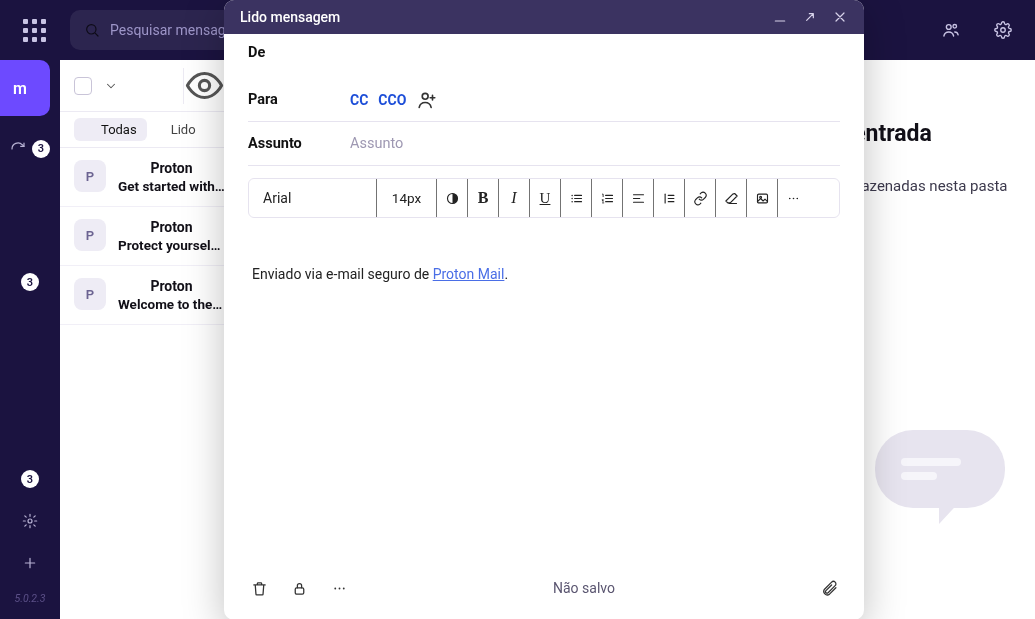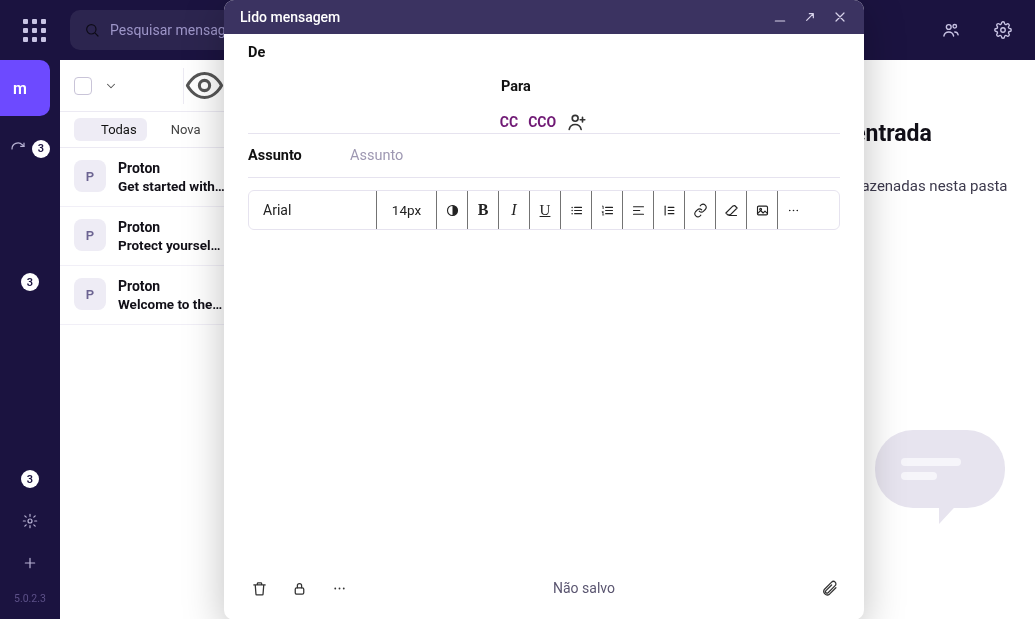--- a/index.html
+++ b/index.html
@@ -22,36 +22,36 @@
   
   .body { flex:1; display:flex; min-height:0; }
 
   
   .sidebar { width:60px; background:#1b1340; display:flex; flex-direction:column; align-items:center; padding-top:8px; gap:16px; position:relative; }
   .compose-btn{ position:absolute; top:0; left:-10px; width:60px; height:56px; background:#6d4aff; border-radius:0 10px 10px 0; display:flex; align-items:center; justify-content:center; color:#fff; font-size:16px; font-weight:600;}
   .sb-item{ width:40px;height:28px;display:flex;align-items:center;justify-content:center;gap:6px;color:#c9c4e4; position:relative; cursor:pointer;}
   .sb-item svg{width:16px;height:16px;opacity:.9;}
   .badge{ min-width:18px;height:18px;padding:0 5px;background:#fff;color:#1b1340;border-radius:9px;font-size:11px;font-weight:600;display:flex;align-items:center;justify-content:center;}
   .sb-divider{height:24px;}
-  .sb-bottom{margin-top:auto; margin-bottom:8px; display:flex; flex-direction:column; align-items:flex-end; gap:18px;}
+  .sb-bottom{margin-top:auto; margin-bottom:8px; display:flex; flex-direction:column; align-items:flex-end; gap:18px;font-style:italic;}
   .version{color:#5c5088;font-size:10.5px;margin-bottom:6px;}
 
   
   .list-panel{ width:180px; border-right:1px solid #e7e5f1; display:flex; flex-direction:column; background:#fff;}
   .list-toolbar{ height:52px; display:flex; align-items:center; padding:0 14px; gap:12px; border-bottom:1px solid #eceaf3;}
   .chk{ width:18px;height:18px;border:1.5px solid #c9c4d8;border-radius:4px;background:#fff;}
   .caret{ width:14px;height:14px;color:#555;}
   .eye-cell{ margin-left:auto; width:42px;height:36px;border-left:1px solid #eceaf3;display:flex;align-items:center;justify-content:center;color:#555;}
   .tabs-row{ height:36px; display:flex; align-items:center; gap:14px; padding:0 14px; border-bottom:1px solid #eceaf3; font-size:13px; color:#444;}
   .tab{ padding:4px 10px; border-radius:6px; cursor:pointer;}
   .tab.active{ background:#eeecf5; color:#111;padding-left:27px;}
   .emails{ flex:1; overflow:hidden;}
   .email{ display:flex; gap:12px; padding:12px 14px; border-bottom:1px solid #f1eff7; cursor:pointer;}
   .avatar{ width:32px;height:32px;border-radius:8px;background:#eeecf5;color:#6b6391;display:flex;align-items:center;justify-content:center;font-size:13px;font-weight:600; flex-shrink:0;}
-  .email-texts{ overflow:hidden;}
+  .email-texts{ overflow:hidden;text-align:center;}
   .sender{ font-size:14px; font-weight:700; color:#121018; margin-bottom:2px; white-space:nowrap; overflow:hidden; text-overflow:ellipsis;}
   .subject{ font-size:13.5px; font-weight:700; color:#121018; white-space:nowrap; overflow:hidden; text-overflow:ellipsis;}
 
   
   .main{ flex:1; position:relative; background:#fff; overflow:hidden; }
   .main-inner{ position:absolute; top:0; right:0; width:200px; padding:60px 18px 0 0; text-align:left;}
   .main-title{ font-size:23px; font-weight:700; color:#121018; white-space:nowrap;}
   .main-sub{ margin-top:30px; font-size:15px; color:#3d3a4d; white-space:nowrap;}
   .bubble-illus{ position:absolute; right:20px; top:370px; width:140px; height:120px;}
   .bubble-illus .b1{ position:absolute; left:0; top:0; width:130px; height:78px; background:#e7e4ef; border-radius:38px;}
@@ -65,23 +65,23 @@
   .cmp-header{ height:34px; background:#3b3361; color:#fff; display:flex; align-items:center; padding:0 16px; gap:14px;}
   .cmp-title{ font-size:14px; font-weight:500; flex:1;}
   .cmp-hicon{ width:16px;height:16px; cursor:pointer; color:#d7d2ea; display:flex;align-items:center;justify-content:center;}
   .cmp-body{ flex:1; display:flex; flex-direction:column; padding:0 24px;}
 
   .field-row{ display:flex; align-items:center; gap:16px; border-bottom:1px solid #e6e3ef; min-height:44px;}
   .field-row.from{ border-bottom:none; padding-top:3px; padding-bottom:10px;}
   .field-label{ width:86px; font-size:14.5px; font-weight:700; color:#111;}
   .field-input{ flex:1; border:none; outline:none; font-size:14.5px; color:#333; padding:12px 0;}
   .field-input::placeholder{ color:#9e98b2;}
-  .row-indent{ margin-left:102px;flex-direction:column; }
+  .row-indent{ margin-left:102px; }
   .cc-area{ display:flex; align-items:center; gap:10px;}
-  .cc-link{ color:#701a75; font-weight:700; font-size:14px; cursor:pointer;}
+  .cc-link{ color:#1d4ed8; font-weight:700; font-size:14px; cursor:pointer;}
   .contact-icon{ width:22px;height:22px;color:#333;cursor:pointer;display:flex;align-items:center;justify-content:center;}
 
   
   .fmt-bar{ margin-top:12px; height:40px; border:1px solid #e6e3ef; border-radius:6px; display:flex; align-items:center;}
   .fmt-cell{ height:100%; display:flex; align-items:center; justify-content:center; border-right:1px solid #737373; color:#222;}
   .fmt-cell:last-child{ border-right:none;}
   .fmt-cell.font{ flex:0 0 128px; padding:0 14px; justify-content:flex-start; font-size:14px;}
   .fmt-cell.size{ flex:0 0 60px; font-size:13.5px;}
   .fmt-cell.icon{ flex:0 0 31px; cursor:pointer;}
   .fmt-cell.icon svg{width:15px;height:15px;}
@@ -191,21 +191,21 @@
           </svg>
         <div class="eye-cell">
           <svg viewBox="0 0 24 24">
               <path d="M2 12s3.5-7 10-7 10 7 10 7-3.5 7-10 7S2 12 2 12z"></path>
               <circle cx="12" cy="12" r="3"></circle>
             </svg>
         </div>
       </div>
       <div class="tabs-row">
         <div class="tab active">Todas</div>
-        <div class="tab">Nova</div>
+        <div class="tab">Lido</div>
         <div class="tab">Não</div>
       </div>
       <div class="emails">
         <div class="email">
           <div class="avatar">P</div>
           <div class="email-texts">
             <div class="sender">Proton</div>
             <div class="subject">Get started with Proton</div>
           </div>
         </div>
@@ -350,20 +350,24 @@
         </div>
         <div class="fmt-cell icon" style="border-right:none;">
           <svg viewBox="0 0 24 24">
               <circle cx="6" cy="12" r="1.3" fill="currentColor" stroke="none"></circle>
               <circle cx="12" cy="12" r="1.3" fill="currentColor" stroke="none"></circle>
               <circle cx="18" cy="12" r="1.3" fill="currentColor" stroke="none"></circle>
             </svg>
         </div>
       </div>
 
+      <div class="editor">
+        <div style="height:24px"></div>
+        <span>Enviado via e-mail seguro de </span><a href="#">Proton Mail</a><span>.</span>
+      </div>
     </div>
 
     <div class="cmp-footer">
       <div class="ft-icon">
         <svg viewBox="0 0 24 24">
             <path d="M4 7h16M9 7V5a1 1 0 0 1 1-1h4a1 1 0 0 1 1 1v2M6 7l1 13a1 1 0 0 0 1 1h8a1 1 0 0 0 1-1l1-13"></path>
           </svg>
       </div>
       <div class="ft-icon">
         <svg viewBox="0 0 24 24">

